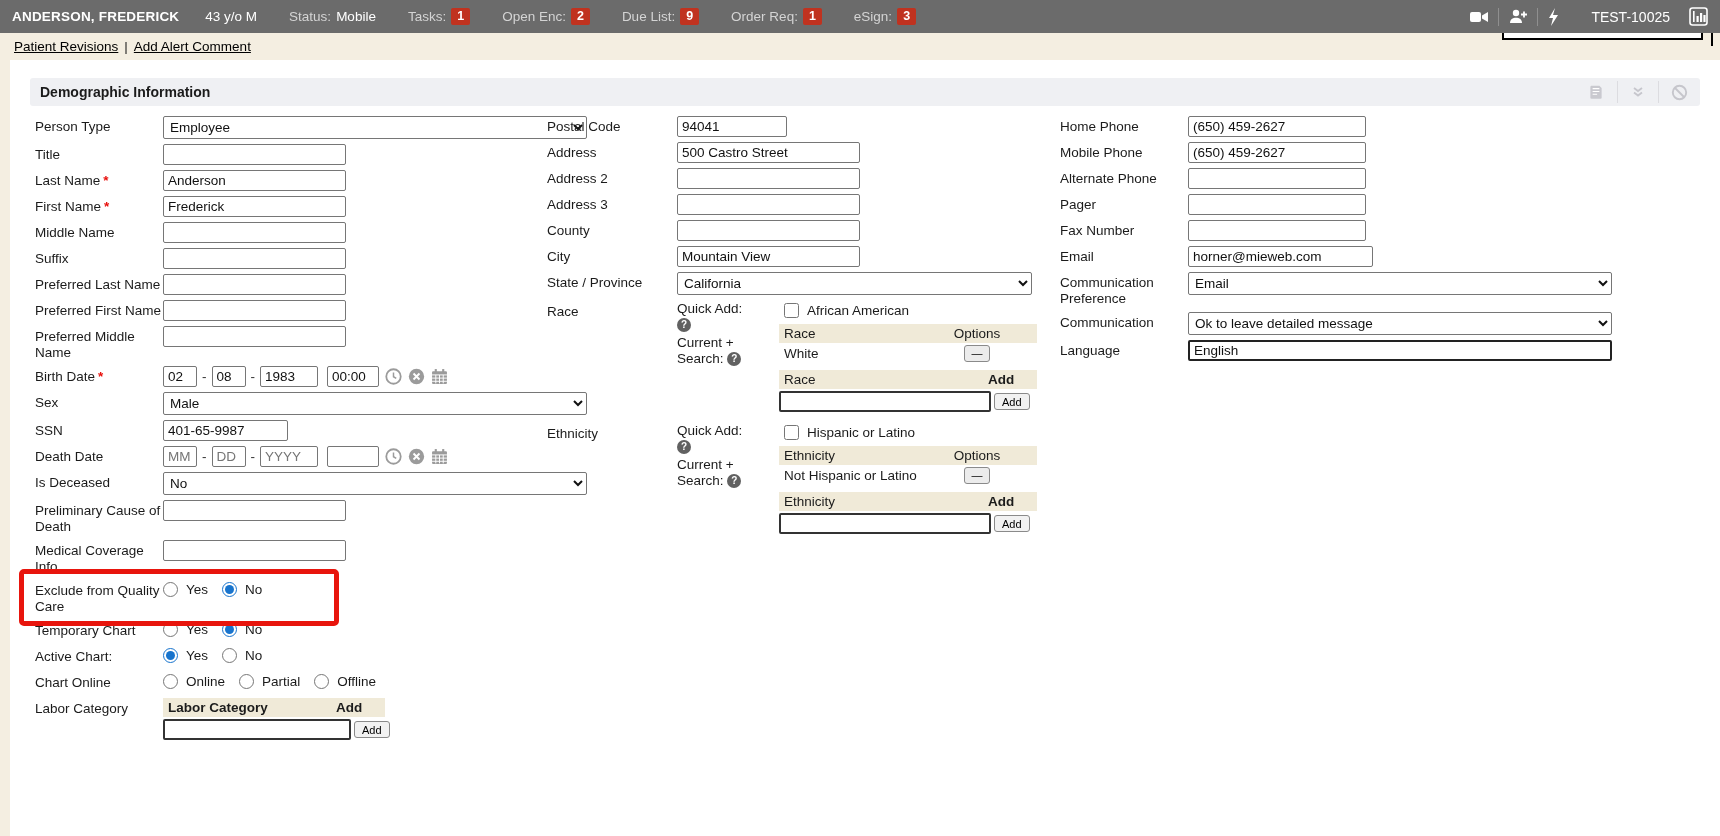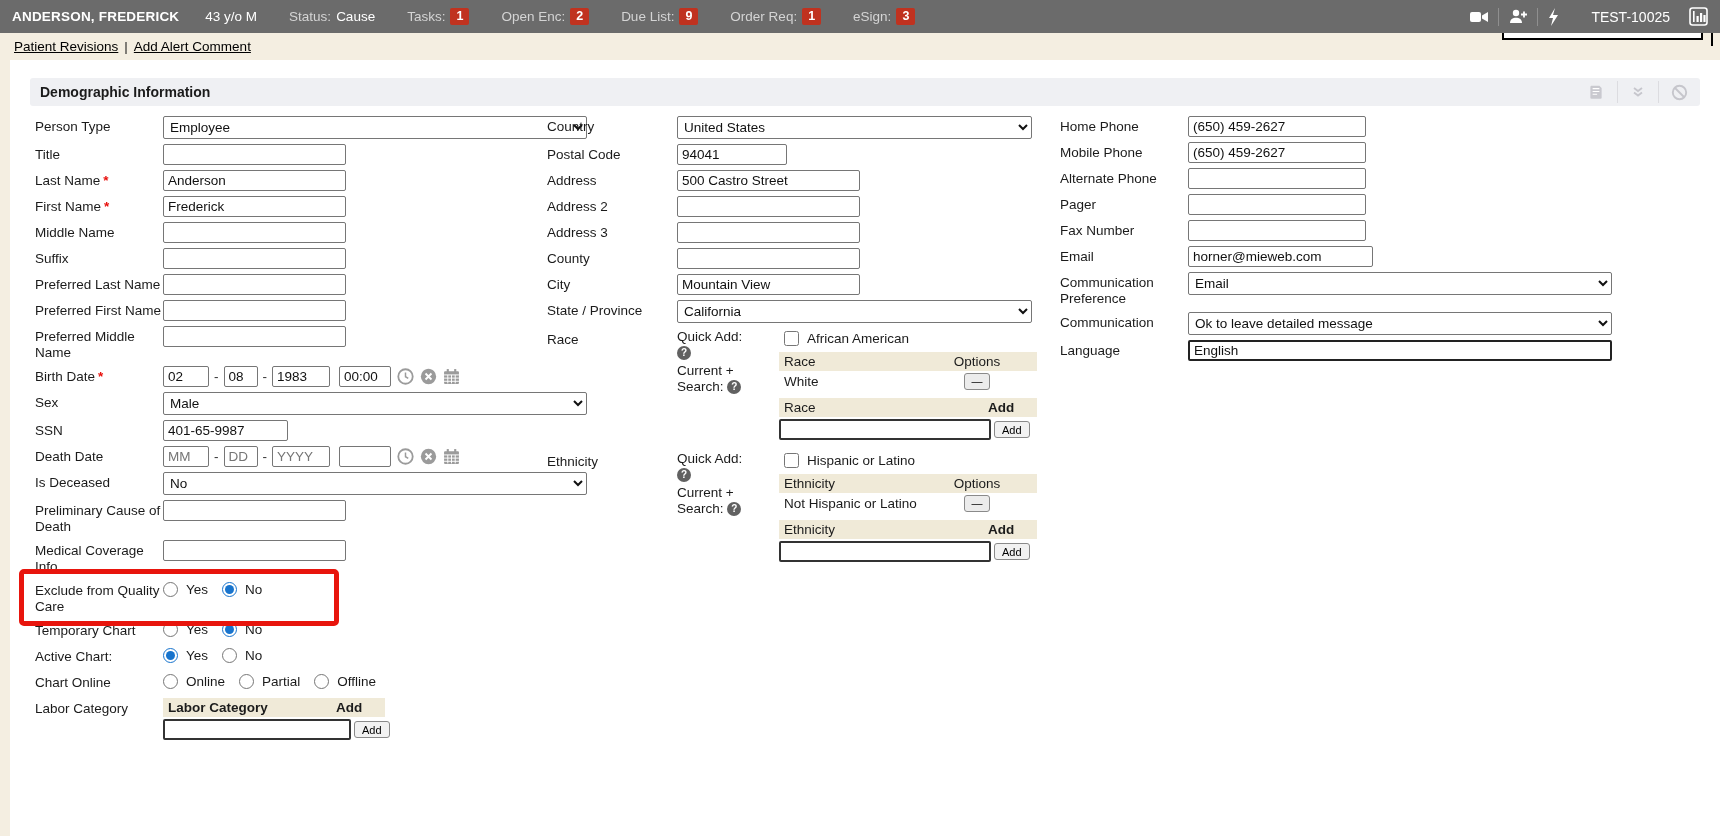--- a/index.html
+++ b/index.html
@@ -80,21 +80,21 @@
   select.sel {
     height:23px; border:1px solid #767676; border-radius:2px; background:#fff;
     font-family:"Liberation Sans",sans-serif; font-size:13.5px; color:#111; padding:0 2px;
   }
   .w-def  { width:183px; }
   .w-wide { width:424px; }
   .w-ssn  { width:125px; }
   .w-post { width:110px; }
   .w-ph   { width:178px; }
   .w-em   { width:185px; }
-  .w-mm { width:46px; } .w-dd { width:34px; } .w-yy { width:58px; } .w-tm { width:52px; }
+  .w-mm { width:34px; } .w-dd { width:34px; } .w-yy { width:58px; } .w-tm { width:52px; }
   .dash { margin:0 1px; color:#333; }
   .focused { border:2px solid #222 !important; border-radius:0; }
 
   .ico-btn { display:flex; align-items:center; cursor:pointer; margin-left:2px; }
 
   input[type=radio], input[type=checkbox] { accent-color:#1874cd; width:15px; height:15px; cursor:pointer; }
   .radio-lbl { margin:0 10px 0 4px; }
 
   .qblock { width:98px; flex:none; line-height:16px; }
   .qblock .qline { display:block; }
@@ -136,21 +136,21 @@
   svg { display:block; }
 </style>
 </head>
 <body>
 
 <div class="topbar">
   <span class="pname">ANDERSON, FREDERICK</span>
   <span class="agesex">43 y/o M</span>
   <span class="grp">
     <span class="glabel">Status:</span>
-    <span class="gval">Cause</span>
+    <span class="gval">Mobile</span>
   </span>
   <span class="grp">
     <span class="glabel">Tasks:</span>
     <span class="badge">1</span>
   </span>
   <span class="grp">
     <span class="glabel">Open Enc:</span>
     <span class="badge">2</span>
   </span>
   <span class="grp">
@@ -456,26 +456,20 @@
               <input class="txt add-input" value="" style="">
               <button class="addbtn">Add</button>
             </div>
           </div>
         </span>
       </div>
     </div>
 
     <div class="col col2">
 
-      <div class="row">
-        <span class="lbl">Country</span>
-        <span class="ctl">
-            <select class="sel" style="width:355px"><option>United States</option></select>
-          </span>
-      </div>
 
       <div class="row">
         <span class="lbl">Postal Code</span>
         <span class="ctl">
             <input class="txt w-post" value="94041" style="">
           </span>
       </div>
 
       <div class="row">
         <span class="lbl">Address</span>

